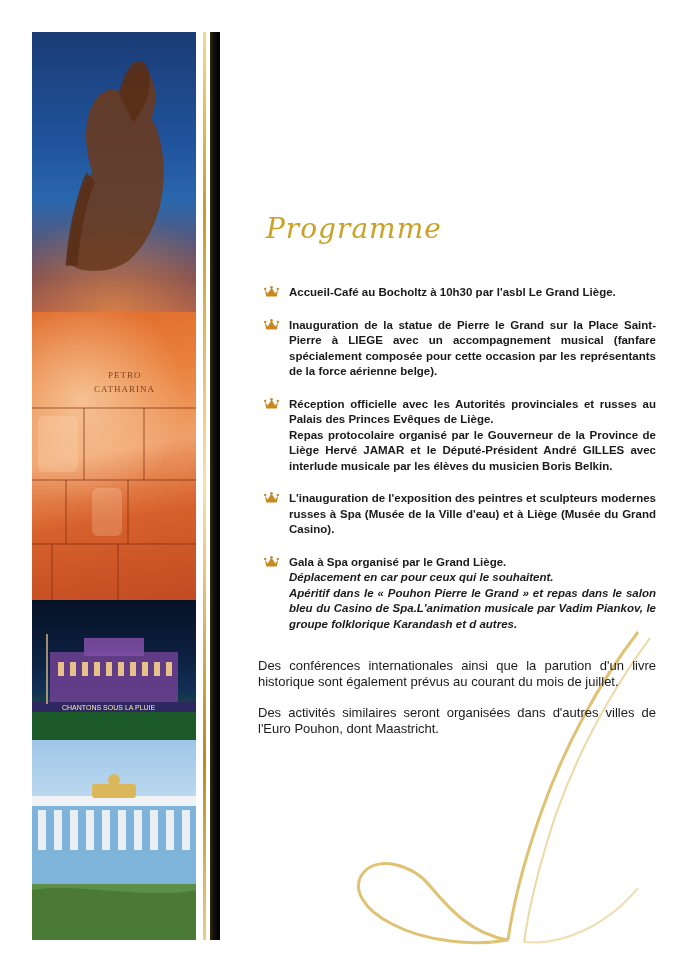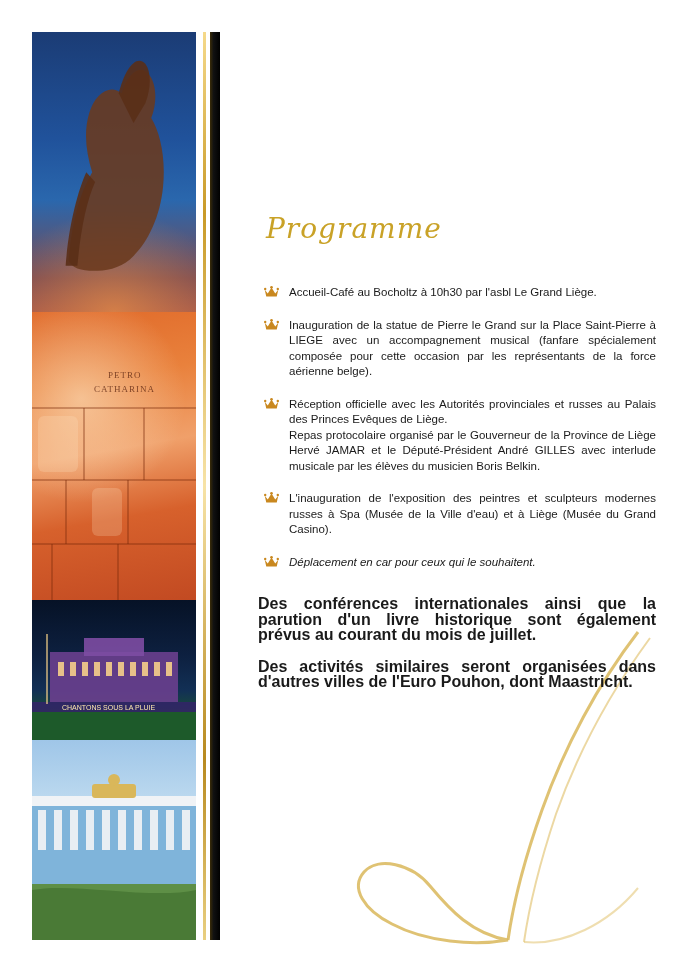--- a/index.html
+++ b/index.html
@@ -150,35 +150,35 @@
   }
   .crown-icon {
     position: absolute;
     left: 6px;
     top: 1px;
     width: 15px;
     height: 12px;
   }
   .item-line {
     display: block;
+    font-weight: bold;
   }
   .italic-line {
     font-style: italic;
   }
 
   .closing {
     margin-top: 26px;
   }
   .closing p {
     margin: 0 0 16px 0;
-    font-size: 16px;
+    font-size: 13px;
     line-height: 15.5px;
     color: #1a1a1a;
     text-align: justify;
-    font-weight: bold;
   }
 </style>
 </head>
 <body>
 
 <div class="page">
 
   <svg class="watermark-letter" viewBox="0 0 420 330" xmlns="http://www.w3.org/2000/svg">
     <path d="M392 8 C 352 60, 318 124, 296 186 C 276 242, 266 288, 262 316" fill="none" stroke="#d9b75a" stroke-width="3" opacity="0.85"></path>
     <path d="M404 14 C 366 66, 332 128, 310 190 C 292 244, 282 290, 278 318" fill="none" stroke="#e4c87c" stroke-width="2" opacity="0.7"></path>
@@ -312,21 +312,23 @@
         <span class="item-line">L'inauguration de l'exposition des peintres et sculpteurs modernes russes à Spa (Musée de la Ville d'eau) et à Liège (Musée du Grand Casino).</span>
       </li>
 
       <li class="item">
         <svg class="crown-icon" viewBox="0 0 20 16" xmlns="http://www.w3.org/2000/svg">
           <path d="M1 5 L5 10 L10 2 L15 10 L19 5 L17 14 L3 14 Z" fill="#c9881f"></path>
           <circle cx="1.6" cy="4" r="1.6" fill="#c9881f"></circle>
             <circle cx="18.4" cy="4" r="1.6" fill="#c9881f"></circle>
           <circle cx="10" cy="1.8" r="1.8" fill="#c9881f"></circle>
         </svg>
+        <span class="item-line">Gala à Spa organisé par le Grand Liège.</span>
         <span class="item-line italic-line">Déplacement en car pour ceux qui le souhaitent.</span>
+        <span class="item-line italic-line">Apéritif dans le « Pouhon Pierre le Grand » et repas dans le salon bleu du Casino de Spa.L'animation musicale par Vadim Piankov, le groupe folklorique Karandash et d autres.</span>
       </li>
 
     </ul>
 
     <div class="closing">
       <p>Des conférences internationales ainsi que la parution d'un livre historique sont également prévus au courant du mois de juillet.</p>
       <p>Des activités similaires seront organisées dans d'autres villes de l'Euro Pouhon, dont Maastricht.</p>
     </div>
 
   </div>

